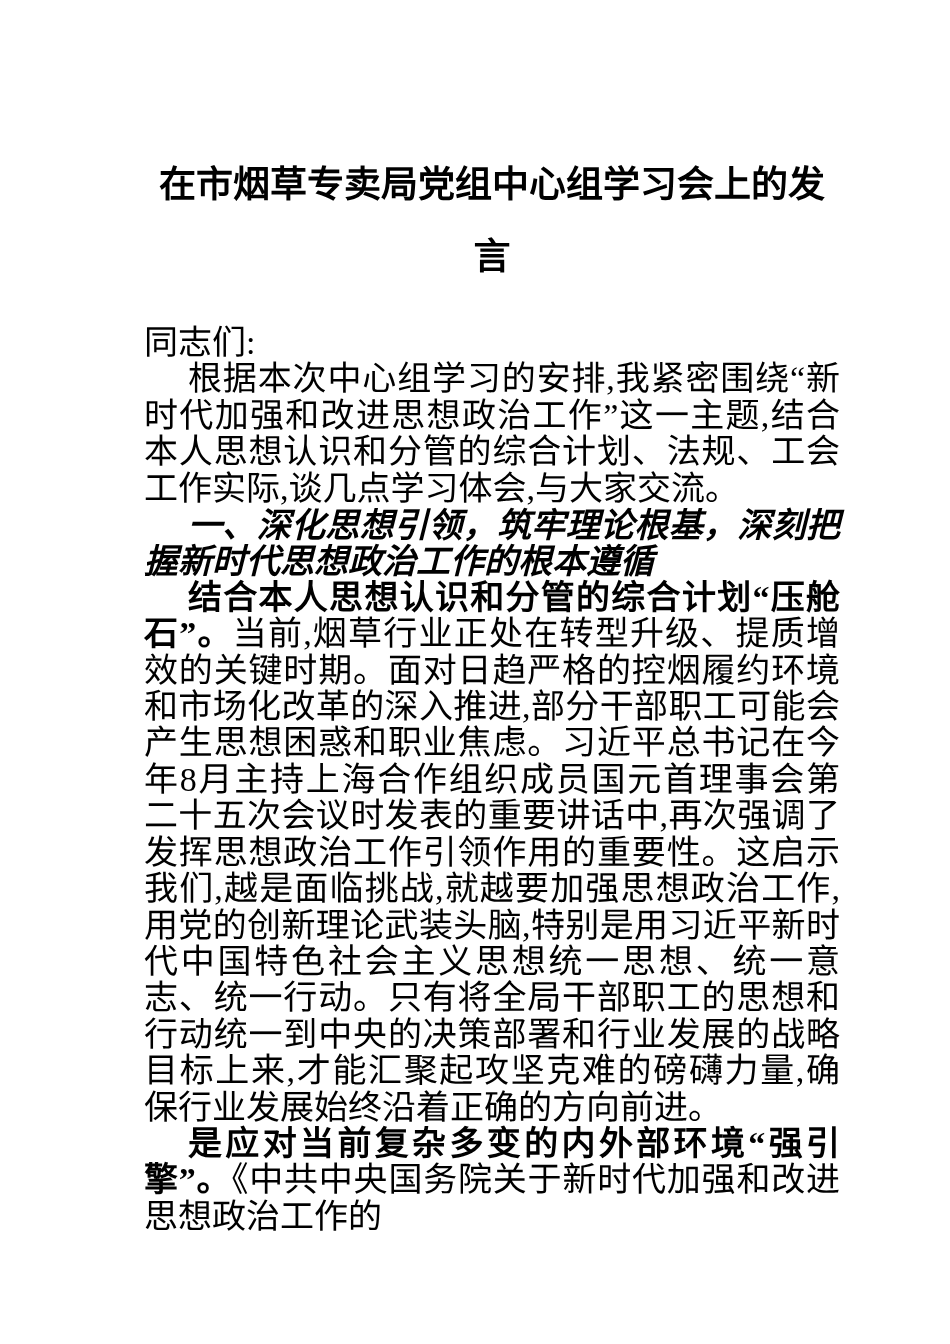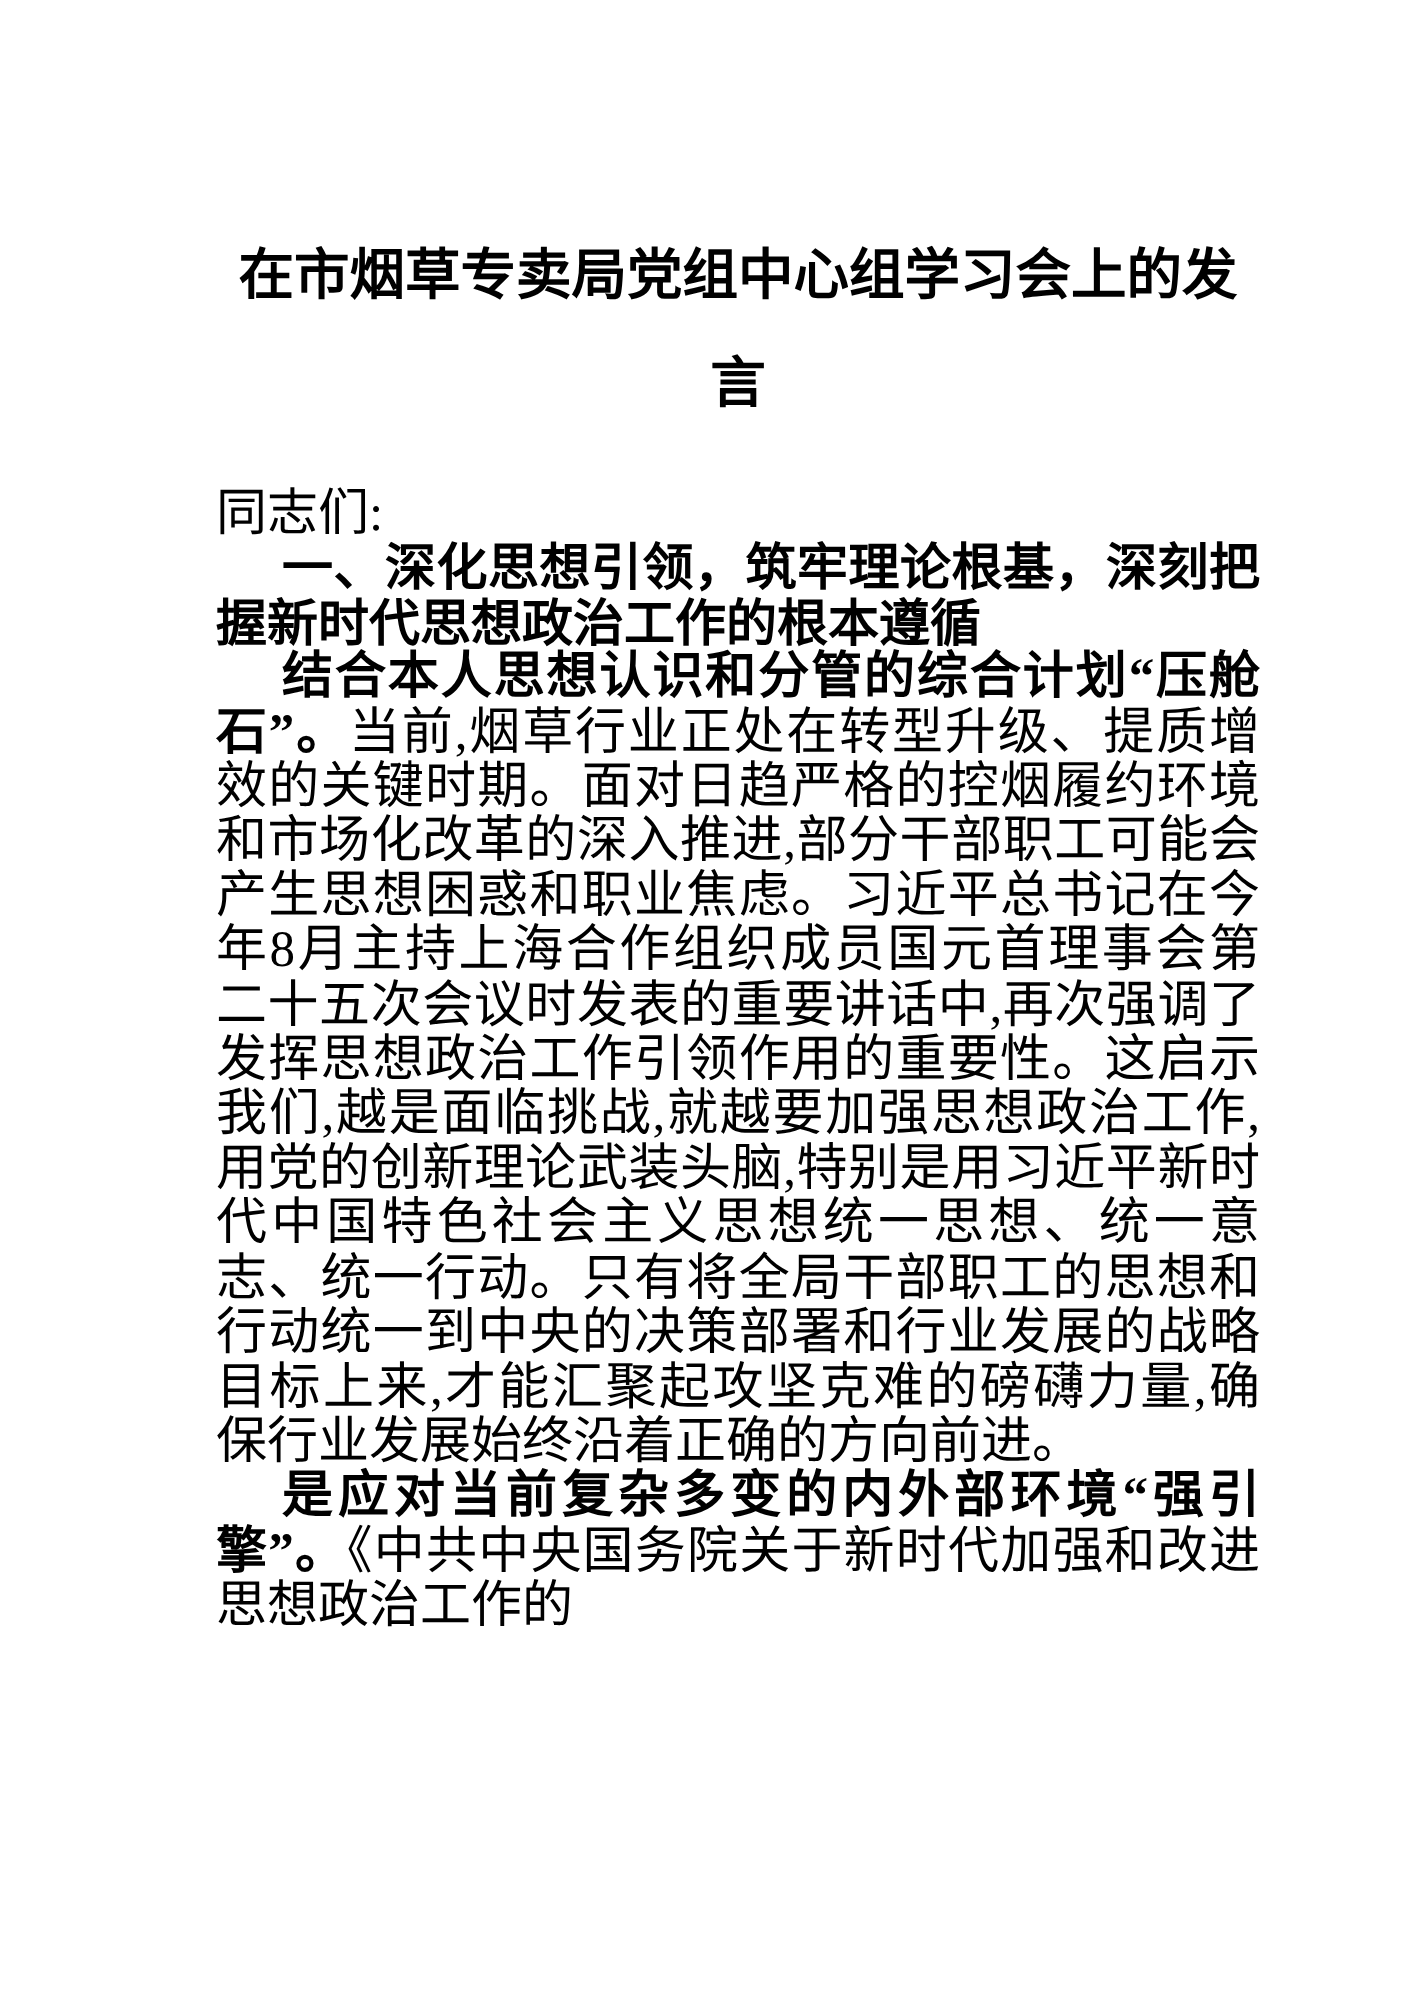--- a/index.html
+++ b/index.html
@@ -37,34 +37,36 @@
   .salutation {
     text-indent: 0;
   }
   .para {
     text-indent: 44px;
   }
   .section-heading {
     font-family: "Liberation Sans", "DejaVu Sans", sans-serif;
     font-weight: bold;
     text-indent: 44px;
+    font-style: italic;
   }
   .lead {
     font-weight: bold;
   }
 </style>
 </head>
 <body>
 
 <div class="page">
 
   <h1 class="doc-title">在市烟草专卖局党组中心组学习会上的发言</h1>
 
   <p class="bodytext salutation">同志们:</p>
 
+  <p class="bodytext para">根据本次中心组学习的安排,我紧密围绕“新时代加强和改进思想政治工作”这一主题,结合本人思想认识和分管的综合计划、法规、工会工作实际,谈几点学习体会,与大家交流。</p>
 
   <h2 class="bodytext section-heading">一、深化思想引领，筑牢理论根基，深刻把握新时代思想政治工作的根本遵循</h2>
 
 
   <p class="bodytext para"><strong class="lead">结合本人思想认识和分管的综合计划“压舱石”。</strong><span>当前,烟草行业正处在转型升级、提质增效的关键时期。面对日趋严格的控烟履约环境和市场化改革的深入推进,部分干部职工可能会产生思想困惑和职业焦虑。习近平总书记在今年8月主持上海合作组织成员国元首理事会第二十五次会议时发表的重要讲话中,再次强调了发挥思想政治工作引领作用的重要性。这启示我们,越是面临挑战,就越要加强思想政治工作,用党的创新理论武装头脑,特别是用习近平新时代中国特色社会主义思想统一思想、统一意志、统一行动。只有将全局干部职工的思想和行动统一到中央的决策部署和行业发展的战略目标上来,才能汇聚起攻坚克难的磅礴力量,确保行业发展始终沿着正确的方向前进。</span></p>
 
   <p class="bodytext para"><strong class="lead">是应对当前复杂多变的内外部环境“强引擎”。</strong><span>《中共中央国务院关于新时代加强和改进思想政治工作的</span></p>
 
 </div>
 

